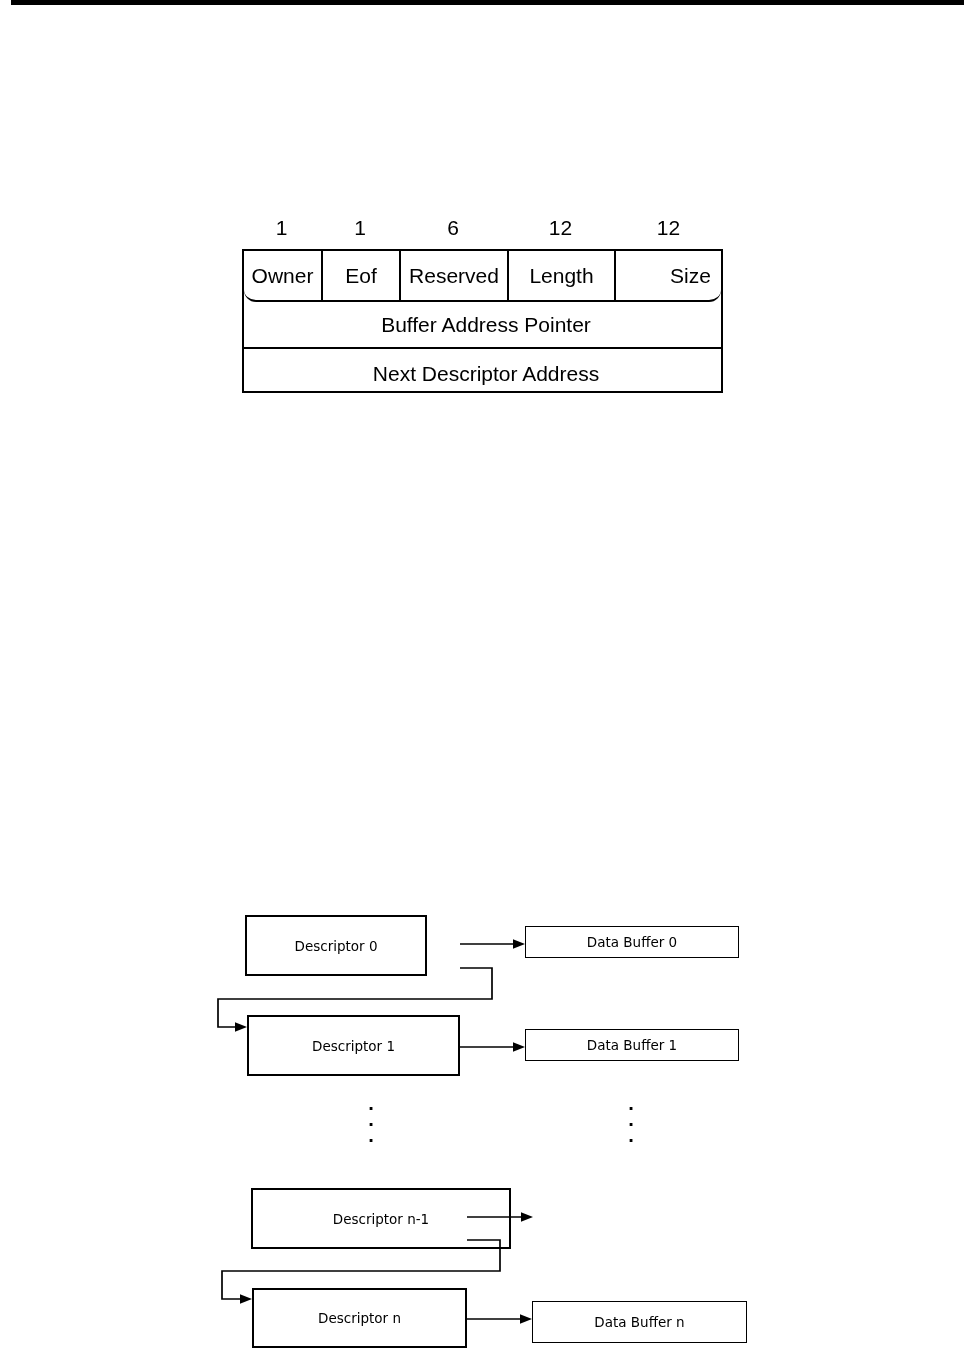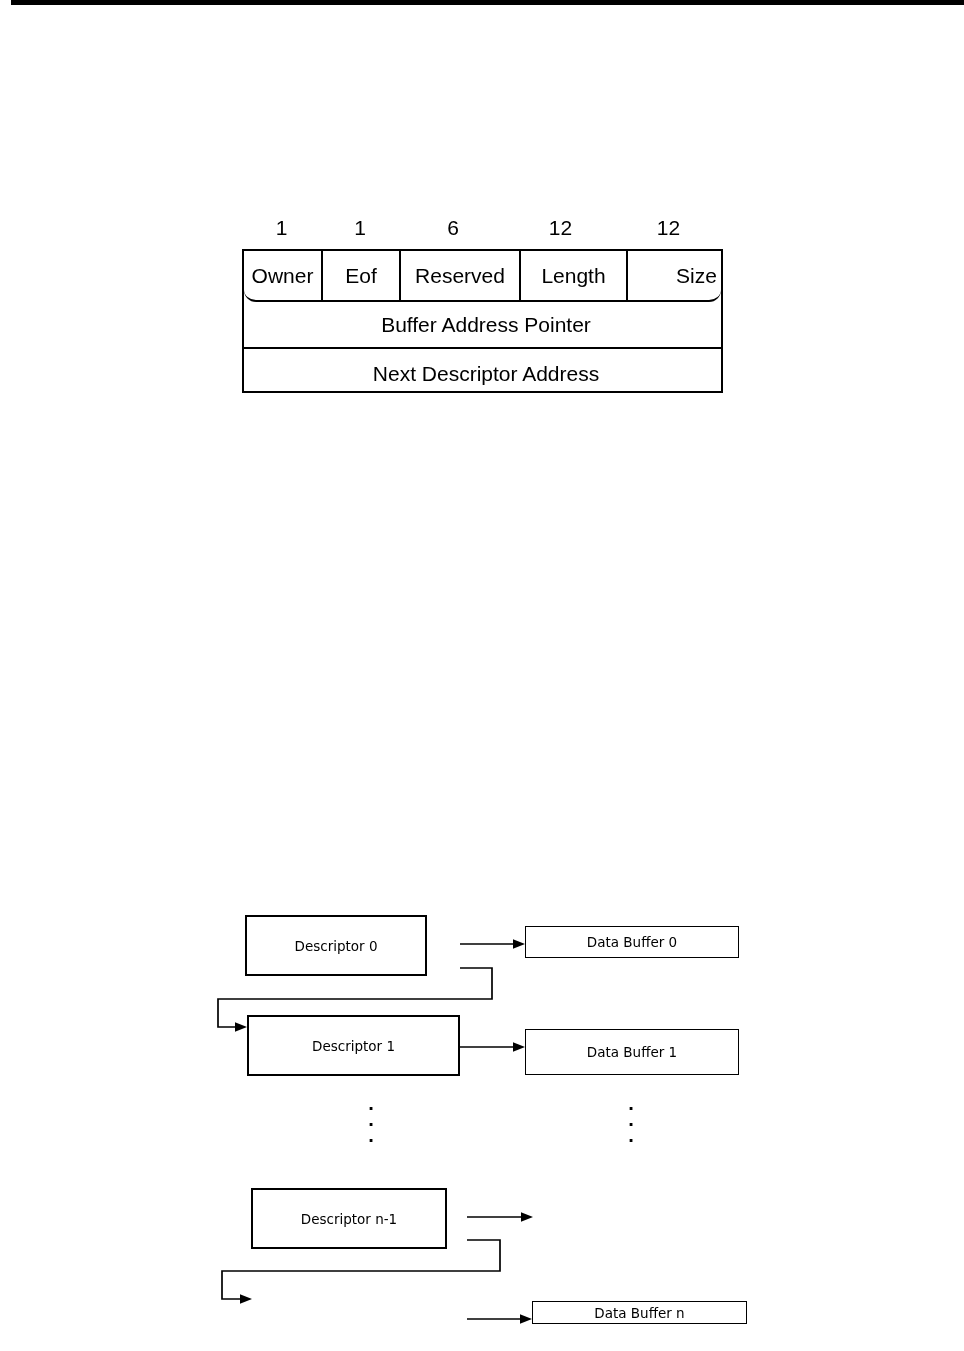--- a/index.html
+++ b/index.html
@@ -20,40 +20,40 @@
   #desc-table{position:absolute;left:242px;top:249px;width:481px;height:144px;
               border:2px solid #000;box-sizing:border-box;background:#fff;}
   #desc-table .trow{display:flex;box-sizing:border-box;}
   .trow.fields{height:51px;border-bottom:2px solid #000;border-radius:12px;}
   .trow.span2{height:47px;border-bottom:2px solid #000;}
   .trow.span3{height:50px;}
   .cell{box-sizing:border-box;display:flex;align-items:center;justify-content:center;
         font-size:21px;white-space:nowrap;}
   .c1{width:79px;border-right:2px solid #000;}
   .c2{width:78px;border-right:2px solid #000;}
-  .c3{width:120px;border-right:2px solid #000;}
+  .c3{width:108px;border-right:2px solid #000;}
   .c4{width:107px;border-right:2px solid #000;}
   .c5{flex:1;padding-left:44px;}
   .wide{flex:1;display:flex;align-items:center;justify-content:center;font-size:21px;padding-left:7px;}
 
   
   .dbox{position:absolute;box-sizing:border-box;border:2px solid #000;background:#fff;
         display:flex;align-items:center;justify-content:center;
         font-family:"DejaVu Sans",sans-serif;font-size:13.5px;white-space:nowrap;}
   .bbox{position:absolute;box-sizing:border-box;border:1.7px solid #000;background:#fff;
         display:flex;align-items:center;justify-content:center;
         font-family:"DejaVu Sans",sans-serif;font-size:13.5px;white-space:nowrap;}
   #desc0{left:245px;top:915px;width:182px;height:61px;}
   #buf0 {left:525px;top:926px;width:214px;height:32px;}
   #desc1{left:247px;top:1015px;width:213px;height:61px;}
-  #buf1 {left:525px;top:1029px;width:214px;height:46px;}
-  #descn1{left:251px;top:1188px;width:196px;height:61px;}
+  #buf1 {left:525px;top:1029px;width:214px;height:32px;}
+  #descn1{left:251px;top:1188px;width:260px;height:61px;}
   #bufn1 {left:533px;top:1200px;width:214px;height:32px;}
   #descn{left:252px;top:1288px;width:215px;height:60px;}
-  #bufn {left:532px;top:1301px;width:215px;height:23px;}
+  #bufn {left:532px;top:1301px;width:215px;height:42px;}
 
   
   .dotcol{position:absolute;width:14px;text-align:center;
           font-family:"DejaVu Sans",sans-serif;font-size:16px;font-weight:bold;}
   .dotcol span{display:block;height:16px;line-height:13px;}
   #dots-left{left:364px;top:1098px;}
   #dots-right{left:624px;top:1098px;}
 
   
   #wires{position:absolute;left:0;top:0;width:964px;height:1351px;pointer-events:none;}
@@ -89,20 +89,21 @@
     <div class="trow span3">
       <div class="wide">Next Descriptor Address</div>
     </div>
   </div>
 
   <div class="dbox" id="desc0">Descriptor 0</div>
   <div class="bbox" id="buf0">Data Buffer 0</div>
   <div class="dbox" id="desc1">Descriptor 1</div>
   <div class="bbox" id="buf1">Data Buffer 1</div>
   <div class="dbox" id="descn1">Descriptor n-1</div>
+  <div class="dbox" id="descn">Descriptor n</div>
   <div class="bbox" id="bufn">Data Buffer n</div>
 
   <div class="dotcol" id="dots-left">
     <span>.</span>
     <span>.</span>
     <span>.</span>
   </div>
   <div class="dotcol" id="dots-right">
     <span>.</span>
     <span>.</span>

